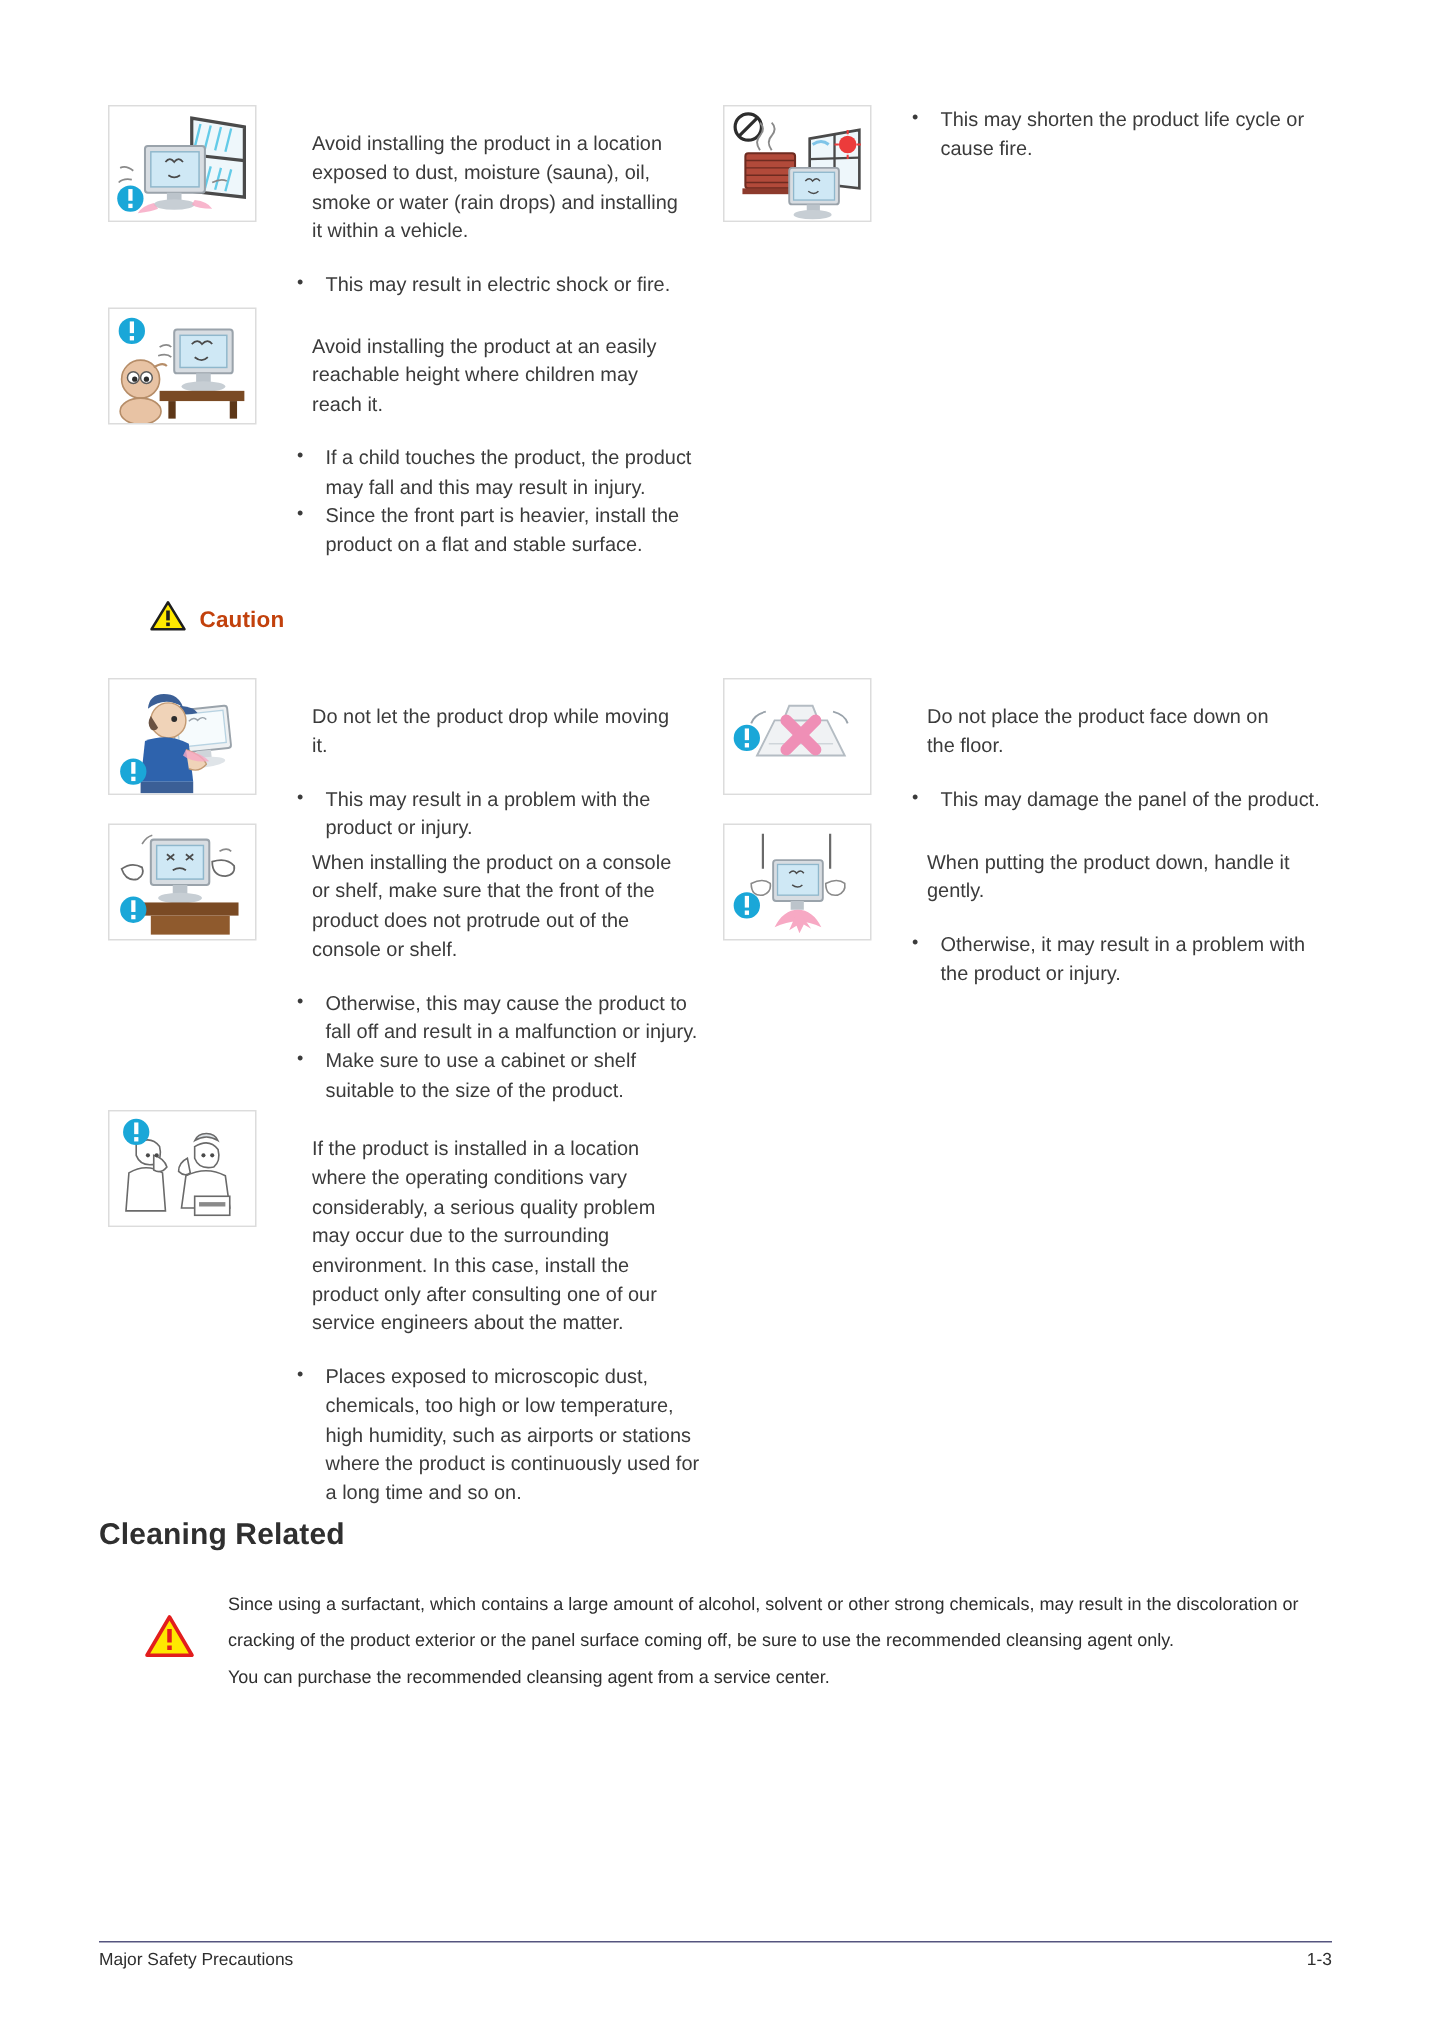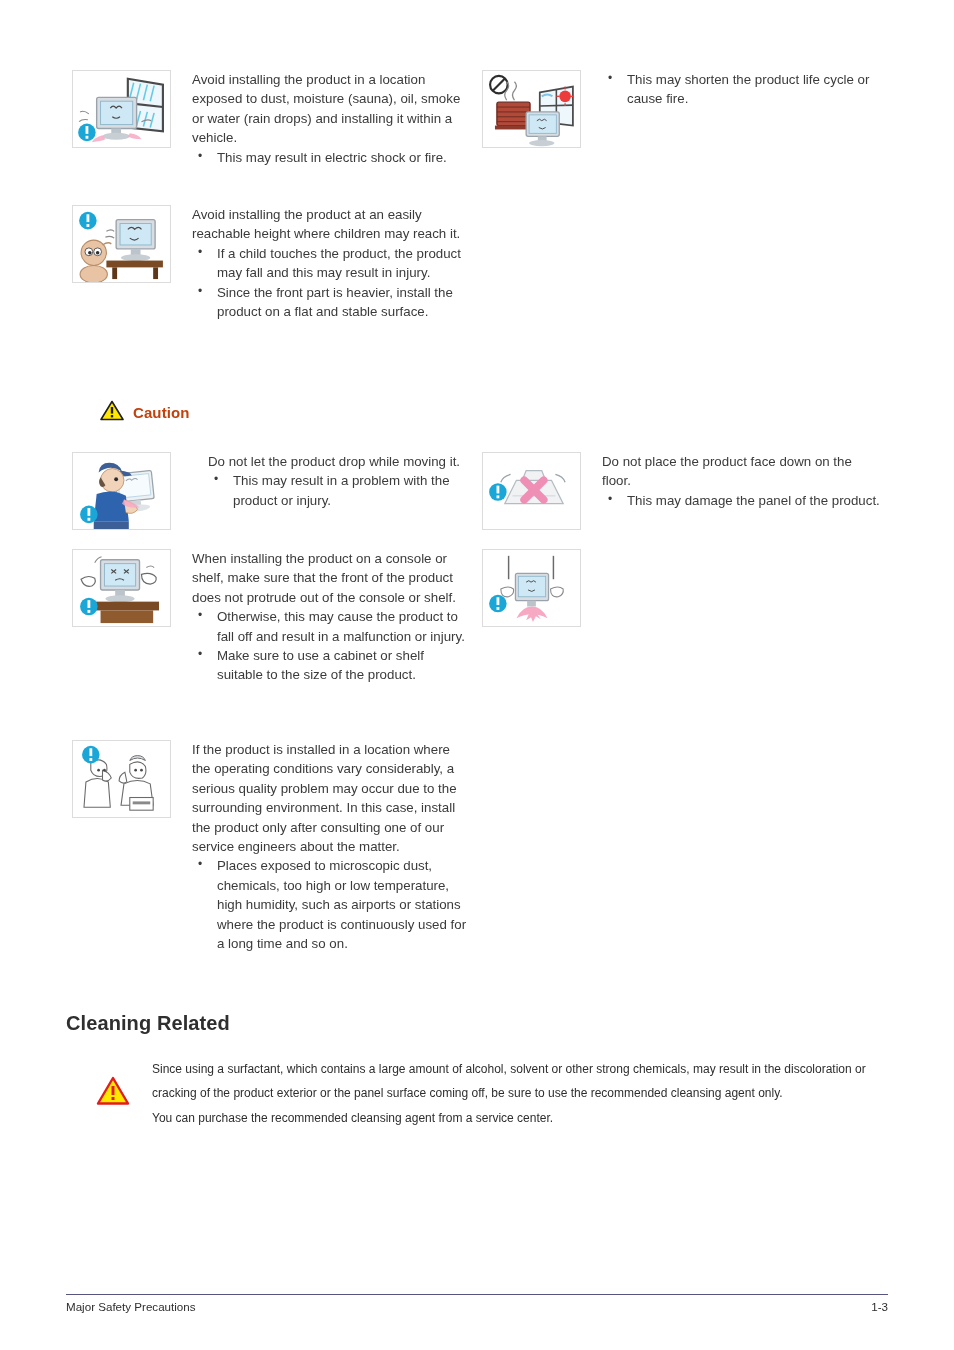--- a/index.html
+++ b/index.html
@@ -40,21 +40,21 @@
   .thumb svg { display:block; width:100%; height:100%; }
 
   .copy {
     margin-left: 21px;
     width: 278px;
     font-size: 13.3px;
     line-height: 19.4px;
     color: #3b3b3b;
   }
   .copy p {
-    margin: 0;
+    margin: 16px;
     padding: 0;
   }
   .bullets {
     margin: 0;
     padding: 0;
     list-style: none;
   }
   .bullets li {
     position: relative;
     padding-left: 25px;
@@ -301,21 +301,21 @@
     <span>
       <svg width="24" height="21" viewBox="0 0 24 21" xmlns="http://www.w3.org/2000/svg">
         <path d="M12 1.5 L23 19.5 L1 19.5 Z" fill="#ffe800" stroke="#1e1e1e" stroke-width="1.6" stroke-linejoin="round"></path>
         <rect x="10.8" y="7" width="2.4" height="6.6" fill="#1e1e1e"></rect>
         <rect x="10.8" y="15" width="2.4" height="2.4" fill="#1e1e1e"></rect>
       </svg>
     </span>
     <span class="label">Caution</span>
   </div>
 
-  <div class="safety-row" style="left:72px; top:452px;gap:16px;">
+  <div class="safety-row" style="left:72px; top:452px;">
     <div class="thumb">
       <svg viewBox="0 0 99 78" xmlns="http://www.w3.org/2000/svg">
         <rect x="0" y="0" width="99" height="78" fill="#ffffff"></rect>
 
         <g transform="rotate(-6 60 38)">
           <rect x="44" y="20" width="38" height="29" rx="2" fill="#eef1f3" stroke="#9aa3ab" stroke-width="1.3"></rect>
           <rect x="47" y="23" width="32" height="22" fill="#f6fbfd" stroke="#b8d3e2" stroke-width="0.9"></rect>
           <path d="M55 28 q4 -3 6 0 q4 -3 6 0" stroke="#9aa3ab" stroke-width="1" fill="none"></path>
           <rect x="58" y="49" width="10" height="6" fill="#cfd5da"></rect>
           <ellipse cx="63" cy="57" rx="14" ry="3.4" fill="#dfe4e8"></ellipse>
@@ -446,20 +446,26 @@
         <g stroke="#8a8a8a" stroke-width="1.1" fill="#ffffff">
           <path d="M18 40 q8 -4 13 0 q1 6 -5 8 q-8 1 -8 -8 z"></path>
           <path d="M69 40 q8 -4 13 0 q1 6 -5 8 q-8 1 -8 -8 z"></path>
         </g>
 
         <circle cx="15" cy="55" r="9" fill="#1aa7d8"></circle>
         <rect x="13.6" y="48.5" width="2.9" height="8" fill="#ffffff"></rect>
         <rect x="13.6" y="58.5" width="2.9" height="3" fill="#ffffff"></rect>
       </svg>
     </div>
+    <div class="copy">
+      <p>When putting the product down, handle it gently.</p>
+      <ul class="bullets">
+        <li>Otherwise, it may result in a problem with the product or injury.</li>
+      </ul>
+    </div>
   </div>
 
   <div class="safety-row" style="left:72px; top:740px;">
     <div class="thumb">
       <svg viewBox="0 0 99 78" xmlns="http://www.w3.org/2000/svg">
         <rect x="0" y="0" width="99" height="78" fill="#ffffff"></rect>
 
         <g fill="#ffffff" stroke="#6a6a6a" stroke-width="1.1">
           <path d="M18 22 q10 -6 16 2 q2 8 -3 12 q-10 2 -13 -6 z"></path>
           <path d="M13 42 q12 -7 23 0 l2 26 l-27 0 z"></path>

